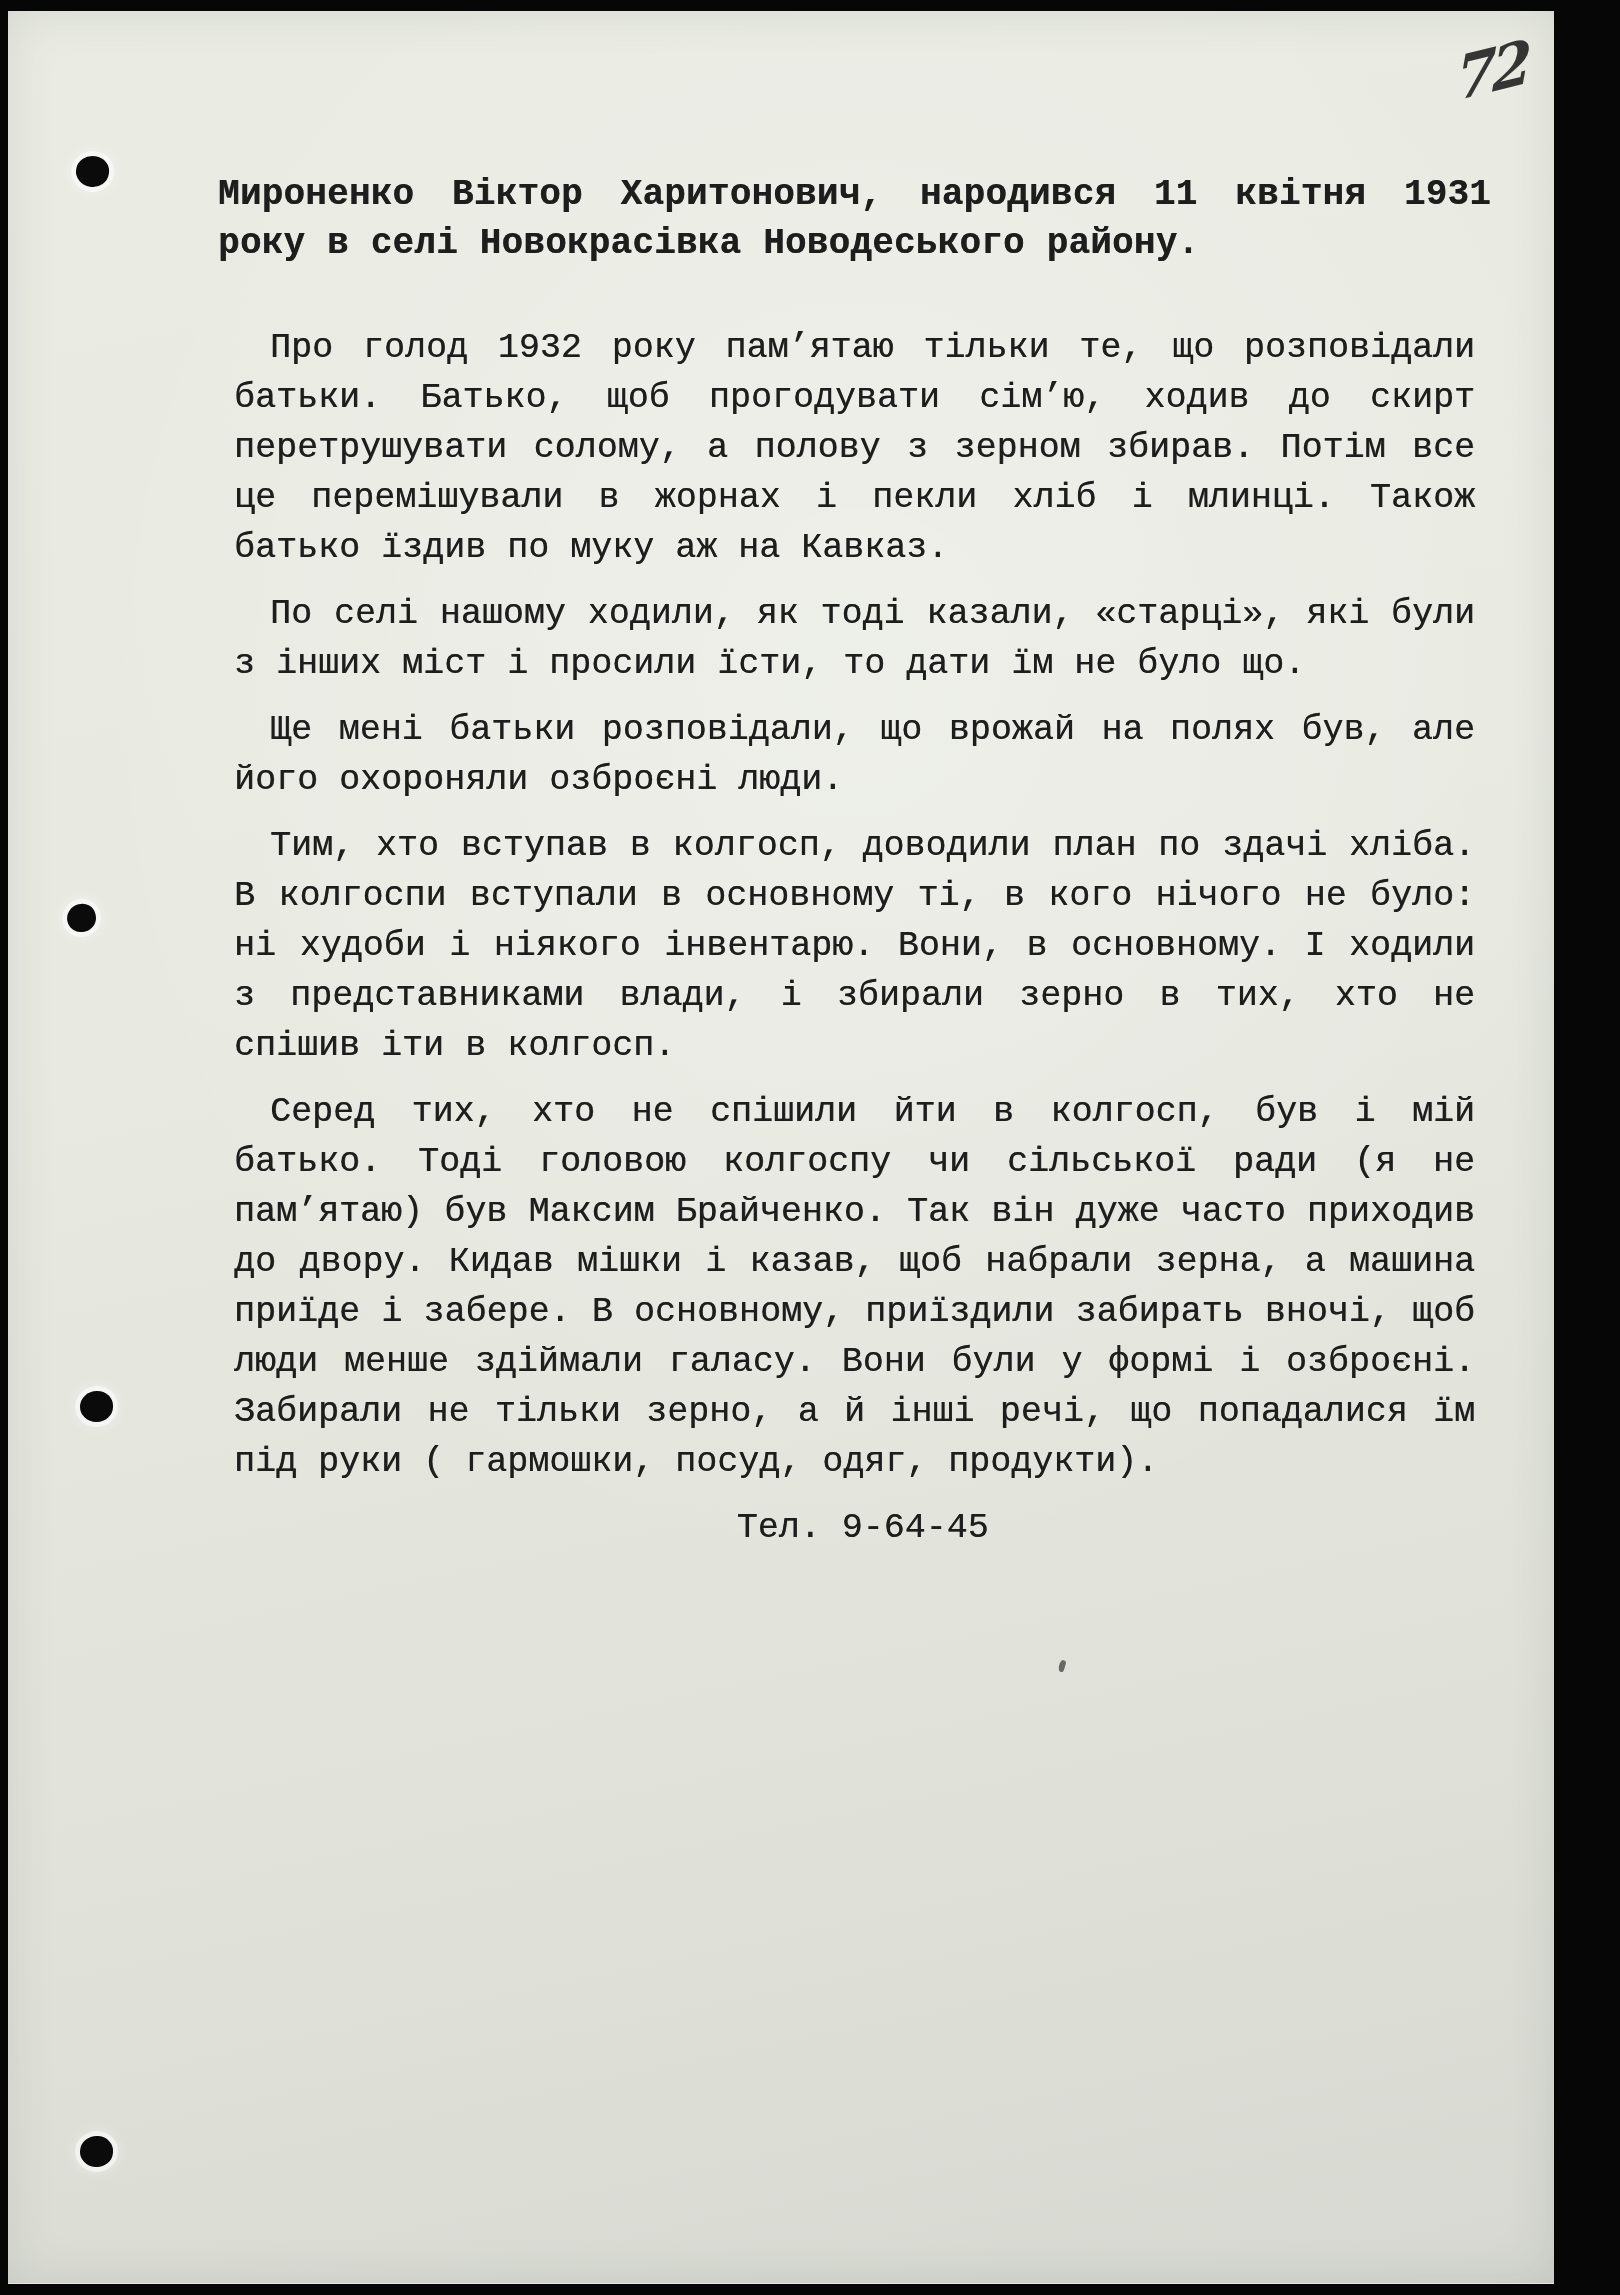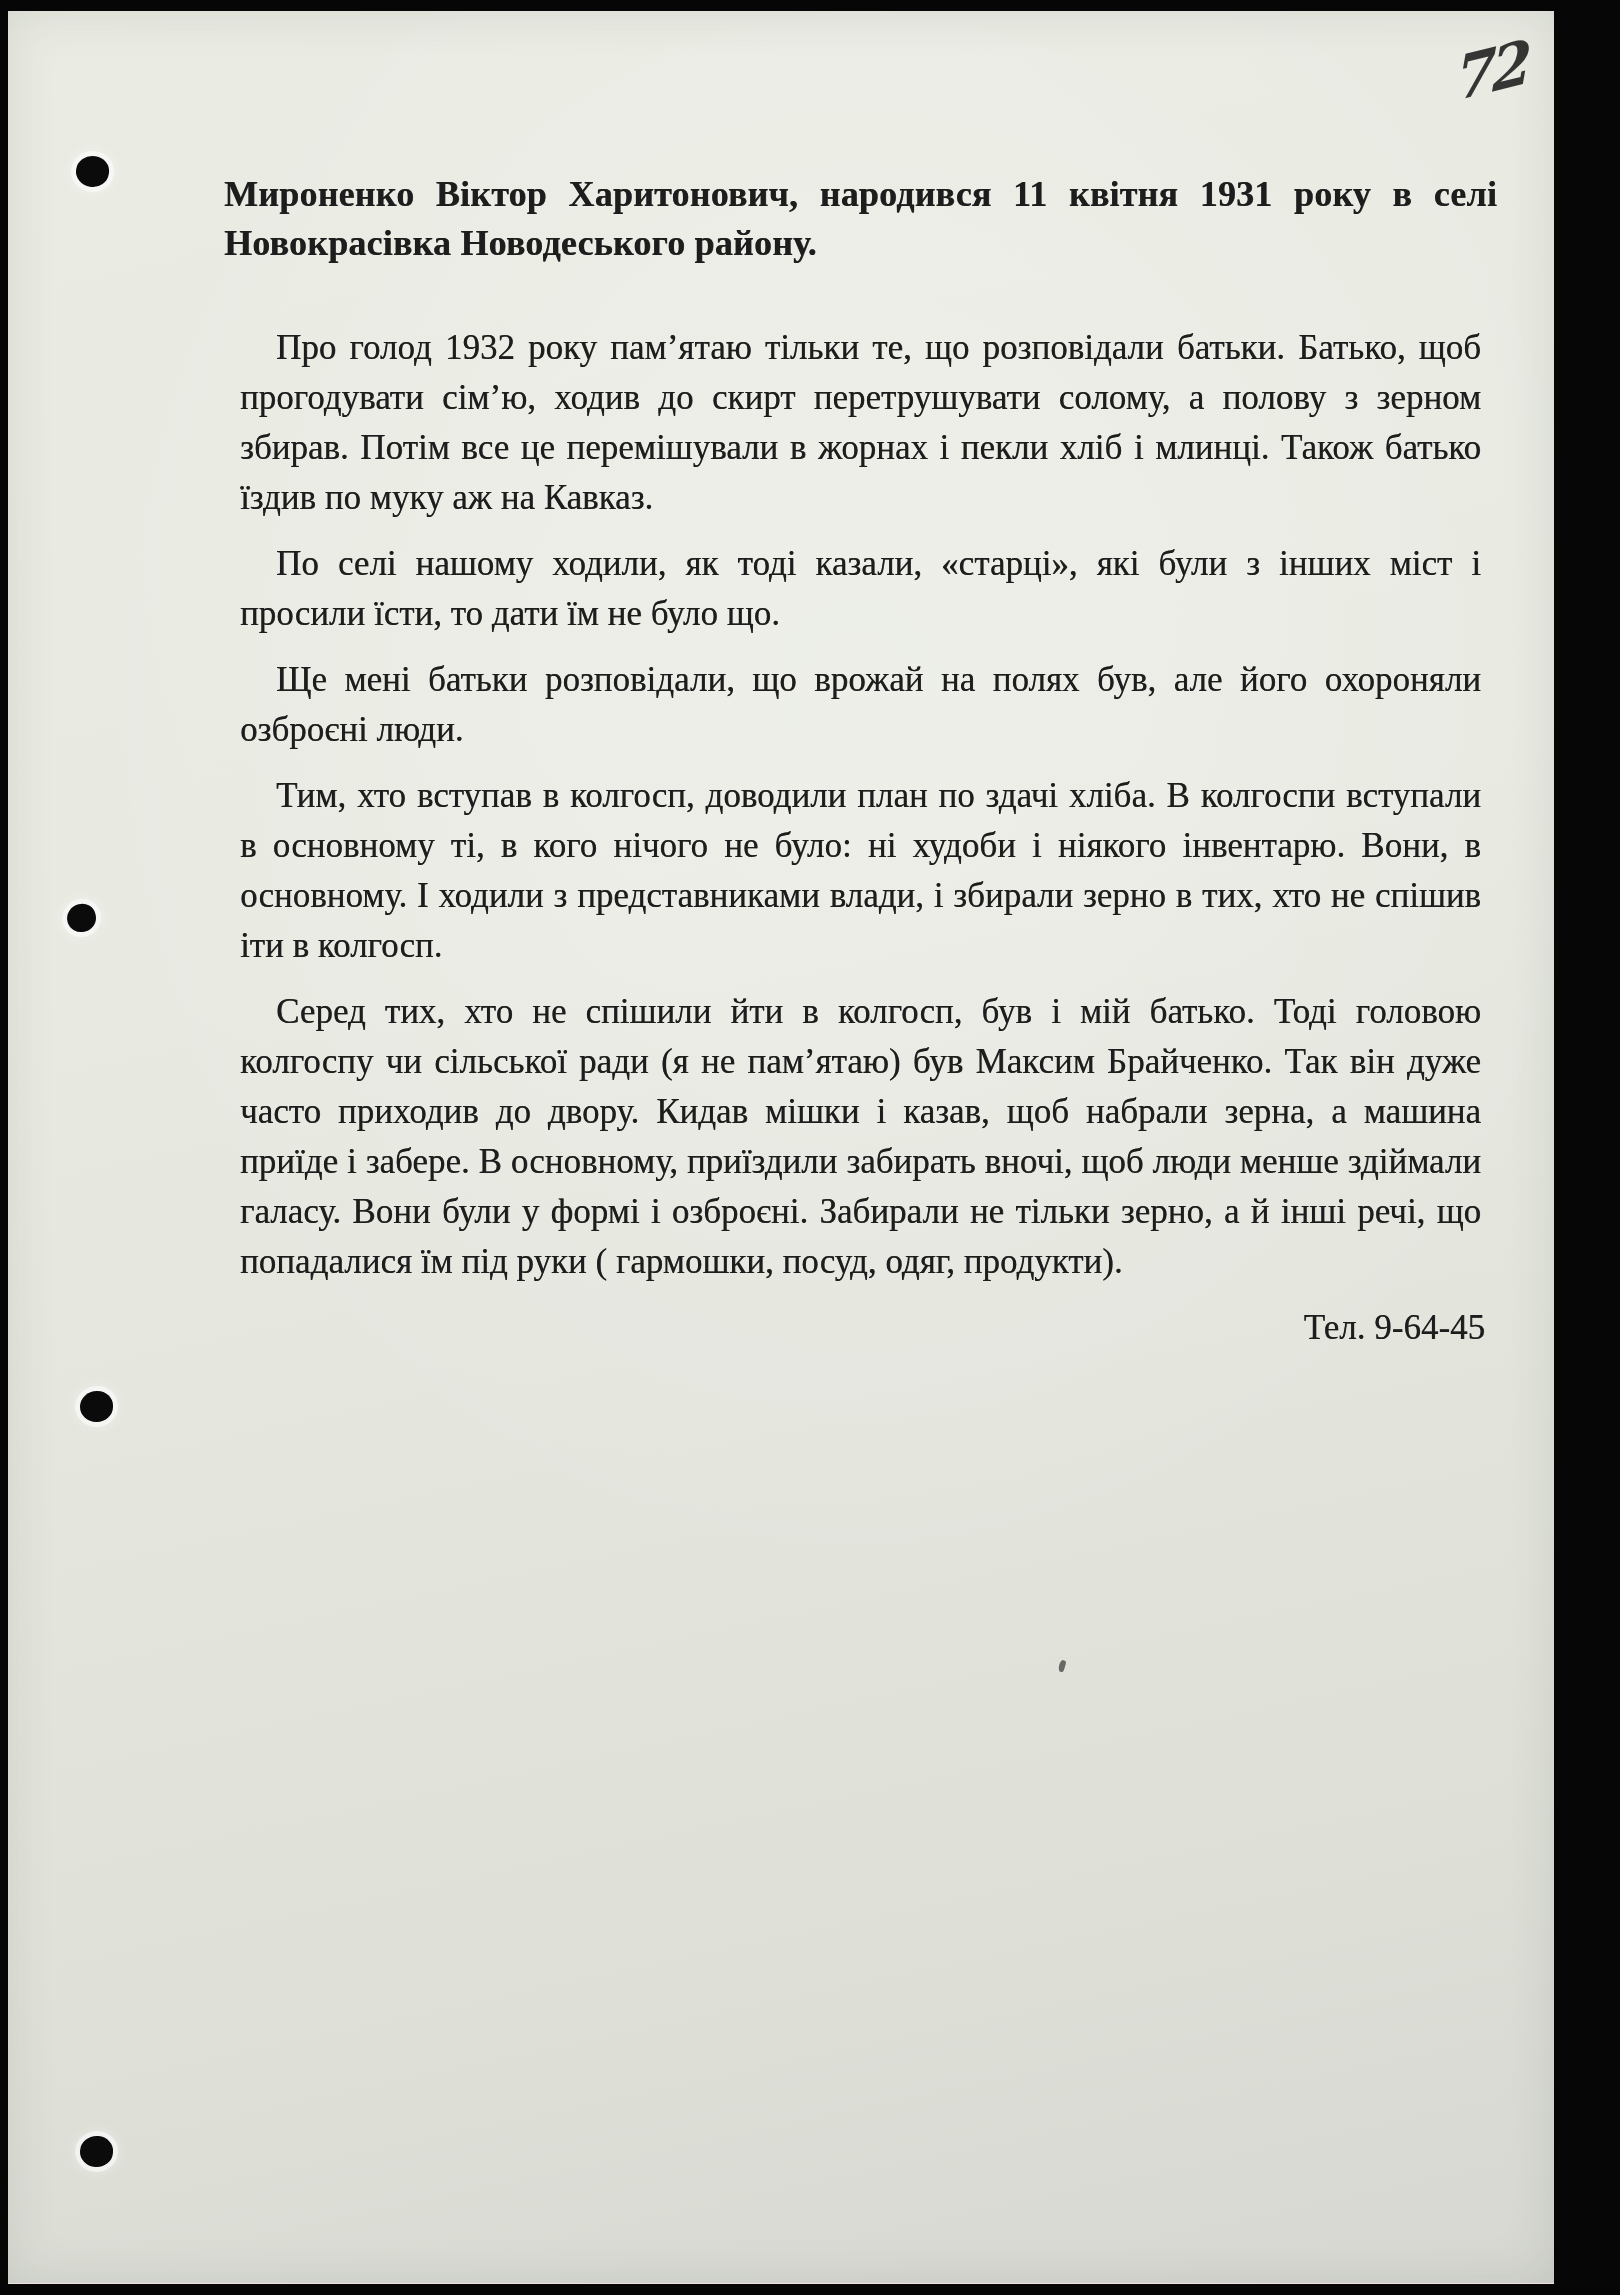--- a/index.html
+++ b/index.html
@@ -54,44 +54,45 @@
     font-size: 59px;
     font-weight: 600;
     color: #1c1c1c;
     transform: rotate(-14deg) skewX(-14deg);
     letter-spacing: -4.9px;
     opacity: 0.88;
   }
 
   .text-block {
     position: absolute;
-    left: 216px;
+    left: 210px;
     top: 159px;
     width: 1273px;
     color: #1d1d1d;
     font-size: 35px;
     line-height: 50px;
     text-align: justify;
     text-shadow: 0.3px 0 0 rgba(20,20,20,0.75);
+    font-family: Liberation Mono, monospace;
   }
   .doc-header {
     margin: 0 0 55px 0;
     font-weight: bold;
     font-size: 36px;
     line-height: 49px;
     letter-spacing: 0.2px;
   }
   .body-par {
     margin: 16px;
     text-indent: 36px;
   }
   .phone-line {
     margin: 12px;
     padding-left: 16.3px;
-    text-align: right;
+    text-align: center;
   }
   
   .ink-mark {
     position: absolute;
     left: 1051px;
     top: 1649px;
     width: 5.7px;
     height: 12.2px;
     background: #4a4a48;
     border-radius: 60% 40% 50% 70%;

